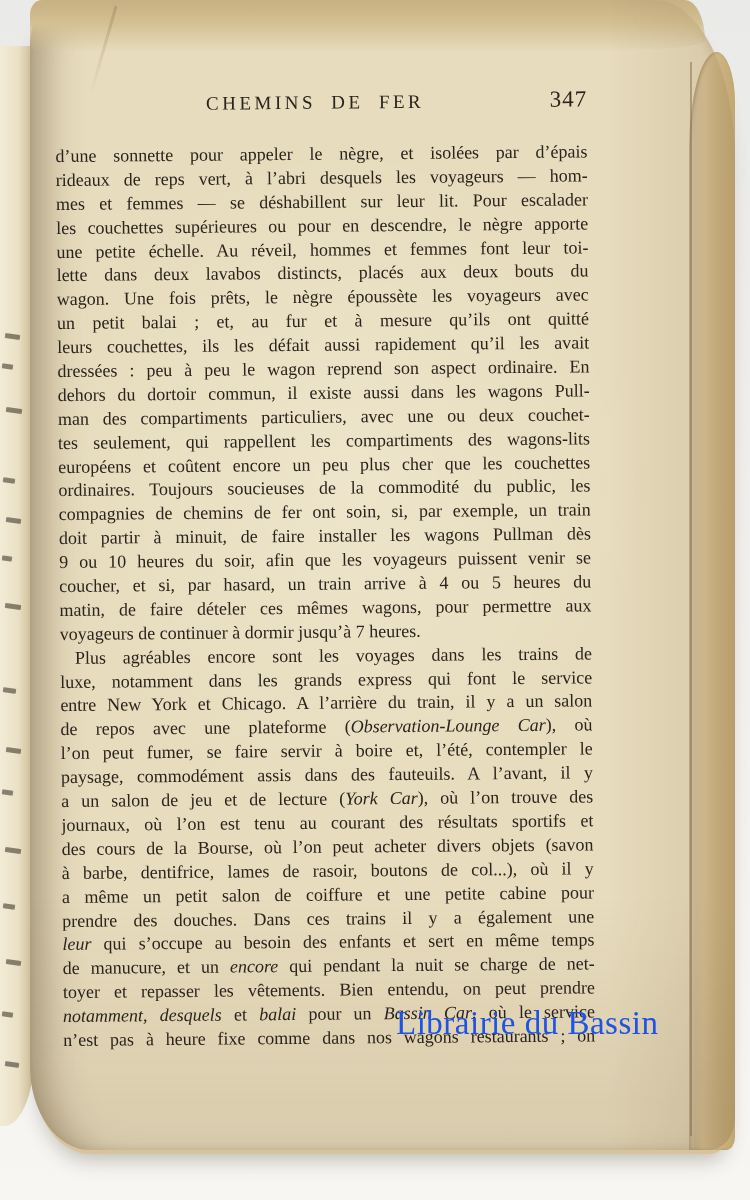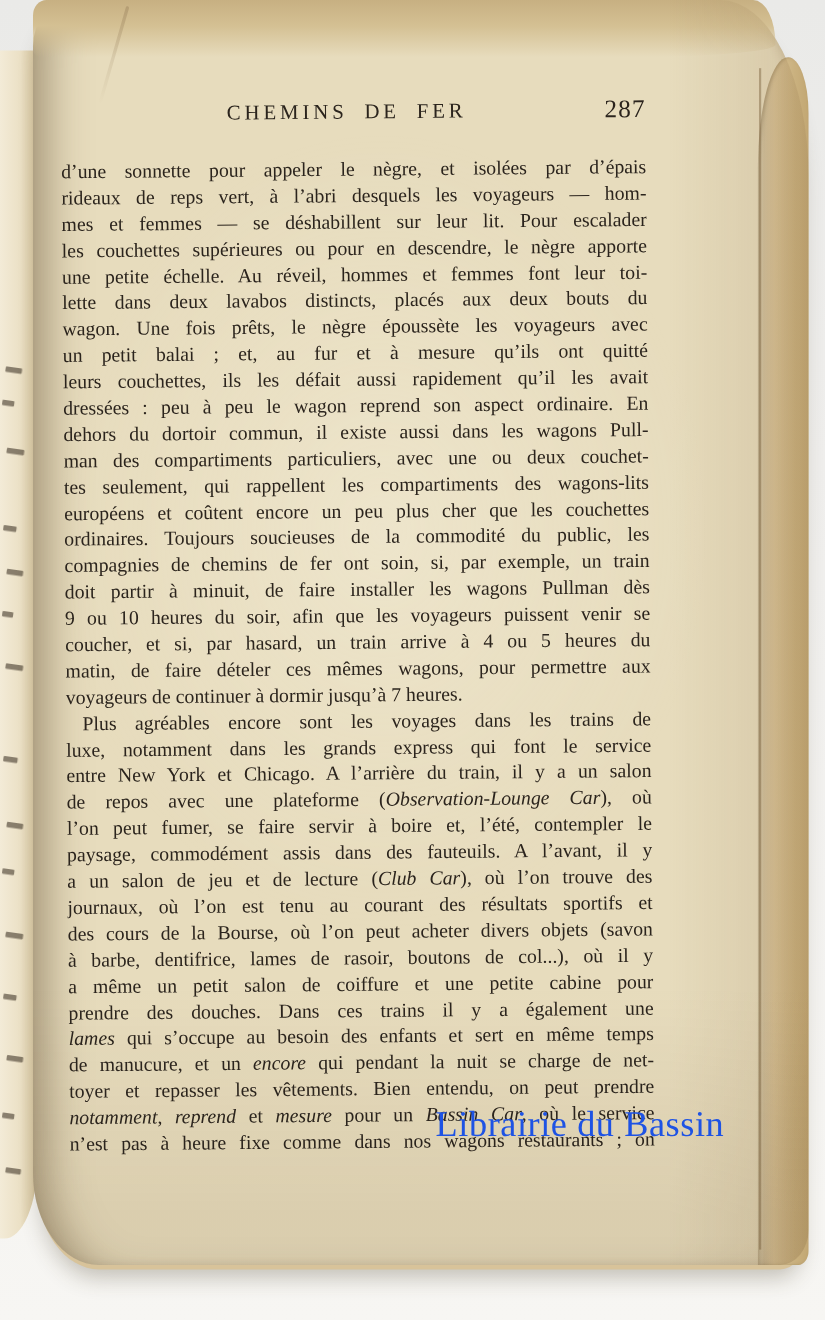--- a/index.html
+++ b/index.html
@@ -126,21 +126,21 @@
   <div class="page">
     <div class="deckle"></div>
     <div class="fore-edge"></div>
     <div class="crease"></div>
     <div class="lighting"></div>
   </div>
 
   <div class="text-block" style="--ink: #2b241d;">
     <div class="page-header">
       <span class="title">CHEMINS DE FER</span>
-      <span class="pagenum">287</span>
+      <span class="pagenum">347</span>
     </div>
     <div class="body">
         <div class="line"><span>d’une sonnette pour appeler le nègre, et isolées par d’épais</span></div>
         <div class="line"><span>rideaux de reps vert, à l’abri desquels les voyageurs — hom-</span></div>
         <div class="line"><span>mes et femmes — se déshabillent sur leur lit. Pour escalader</span></div>
         <div class="line"><span>les couchettes supérieures ou pour en descendre, le nègre apporte</span></div>
         <div class="line"><span>une petite échelle. Au réveil, hommes et femmes font leur toi-</span></div>
         <div class="line"><span>lette dans deux lavabos distincts, placés aux deux bouts du</span></div>
         <div class="line"><span>wagon. Une fois prêts, le nègre époussète les voyageurs avec</span></div>
         <div class="line"><span>un petit balai ; et, au fur et à mesure qu’ils ont quitté</span></div>
@@ -156,29 +156,29 @@
         <div class="line"><span>9 ou 10 heures du soir, afin que les voyageurs puissent venir se</span></div>
         <div class="line"><span>coucher, et si, par hasard, un train arrive à 4 ou 5 heures du</span></div>
         <div class="line"><span>matin, de faire dételer ces mêmes wagons, pour permettre aux</span></div>
         <div class="line endpara"><span>voyageurs de continuer à dormir jusqu’à 7 heures.</span></div>
         <div class="line indent"><span>Plus agréables encore sont les voyages dans les trains de</span></div>
         <div class="line"><span>luxe, notamment dans les grands express qui font le service</span></div>
         <div class="line"><span>entre New York et Chicago. A l’arrière du train, il y a un salon</span></div>
         <div class="line"><span>de repos avec une plateforme (</span><span class="it">Observation-Lounge Car</span><span>), où</span></div>
         <div class="line"><span>l’on peut fumer, se faire servir à boire et, l’été, contempler le</span></div>
         <div class="line"><span>paysage, commodément assis dans des fauteuils. A l’avant, il y</span></div>
-        <div class="line"><span>a un salon de jeu et de lecture (</span><span class="it">Club Car</span><span>), où l’on trouve des</span></div>
+        <div class="line"><span>a un salon de jeu et de lecture (</span><span class="it">York Car</span><span>), où l’on trouve des</span></div>
         <div class="line"><span>journaux, où l’on est tenu au courant des résultats sportifs et</span></div>
         <div class="line"><span>des cours de la Bourse, où l’on peut acheter divers objets (savon</span></div>
         <div class="line"><span>à barbe, dentifrice, lames de rasoir, boutons de col...), où il y</span></div>
         <div class="line"><span>a même un petit salon de coiffure et une petite cabine pour</span></div>
         <div class="line"><span>prendre des douches. Dans ces trains il y a également une</span></div>
-        <div class="line"><span class="it">lames</span><span> qui s’occupe au besoin des enfants et sert en même temps</span></div>
+        <div class="line"><span class="it">leur</span><span> qui s’occupe au besoin des enfants et sert en même temps</span></div>
         <div class="line"><span>de manucure, et un </span><span class="it">encore</span><span> qui pendant la nuit se charge de net-</span></div>
         <div class="line"><span>toyer et repasser les vêtements. Bien entendu, on peut prendre</span></div>
-        <div class="line"><span class="it">notamment</span><span>, </span><span class="it">reprend</span><span> et </span><span class="it">mesure</span><span> pour un </span><span class="it">Bassin Car</span><span>, où le service</span></div>
+        <div class="line"><span class="it">notamment</span><span>, </span><span class="it">desquels</span><span> et </span><span class="it">balai</span><span> pour un </span><span class="it">Bassin Car</span><span>, où le service</span></div>
         <div class="line"><span>n’est pas à heure fixe comme dans nos wagons restaurants ; on</span></div>
       </div>
   </div>
 
   <div class="watermark" style="color: rgb(30, 83, 228);">Librairie du Bassin</div>
 
 </div>
 
 </body></html>

